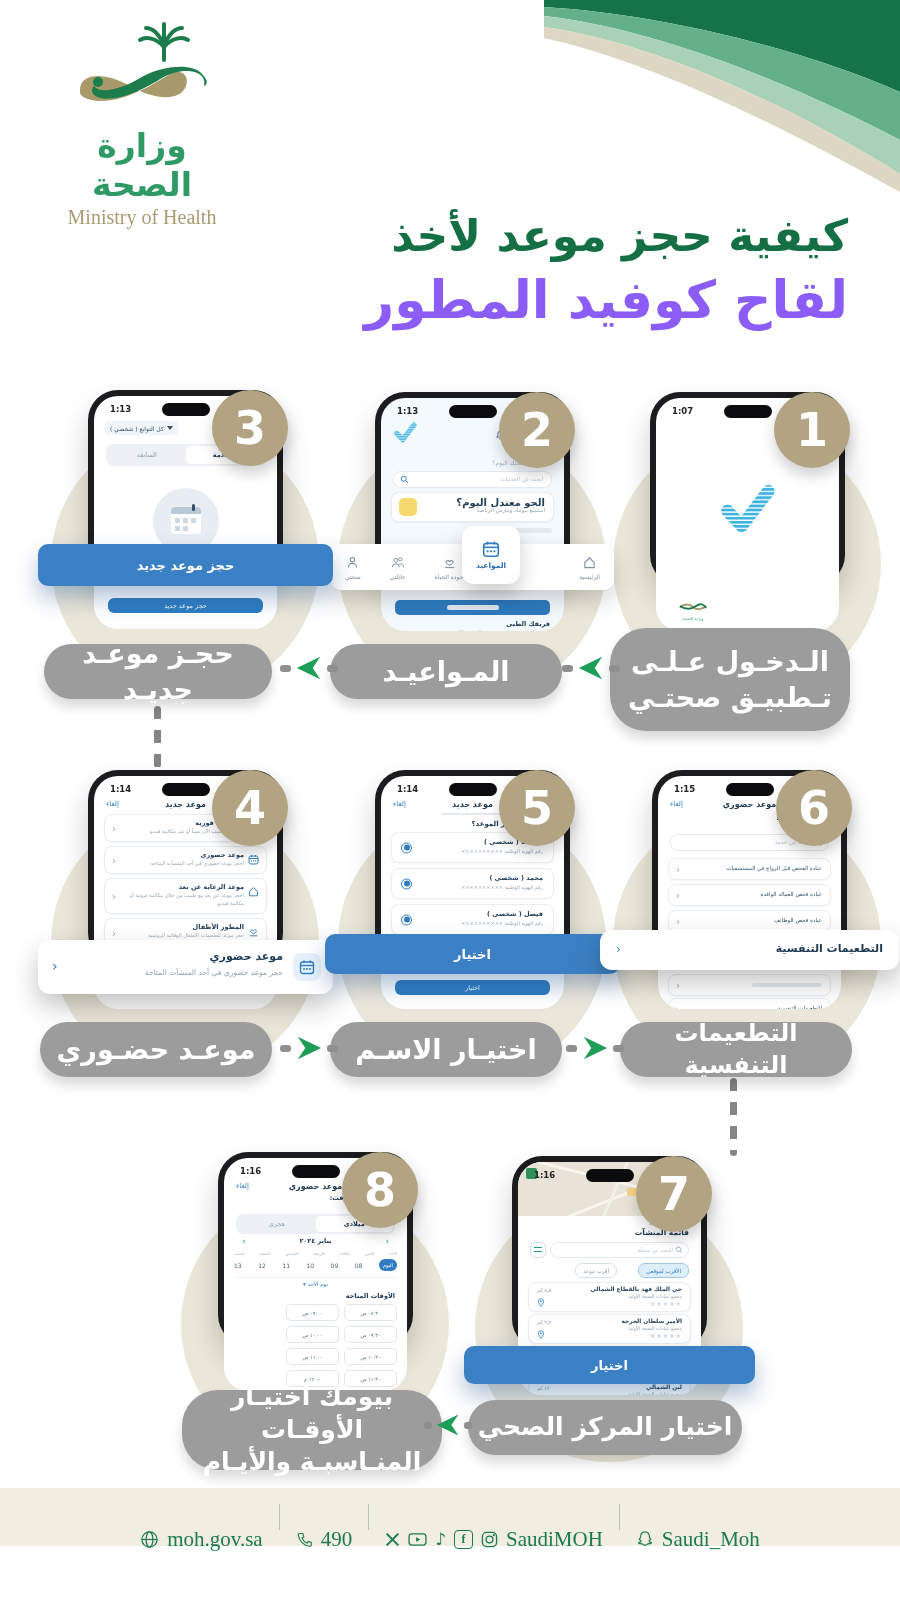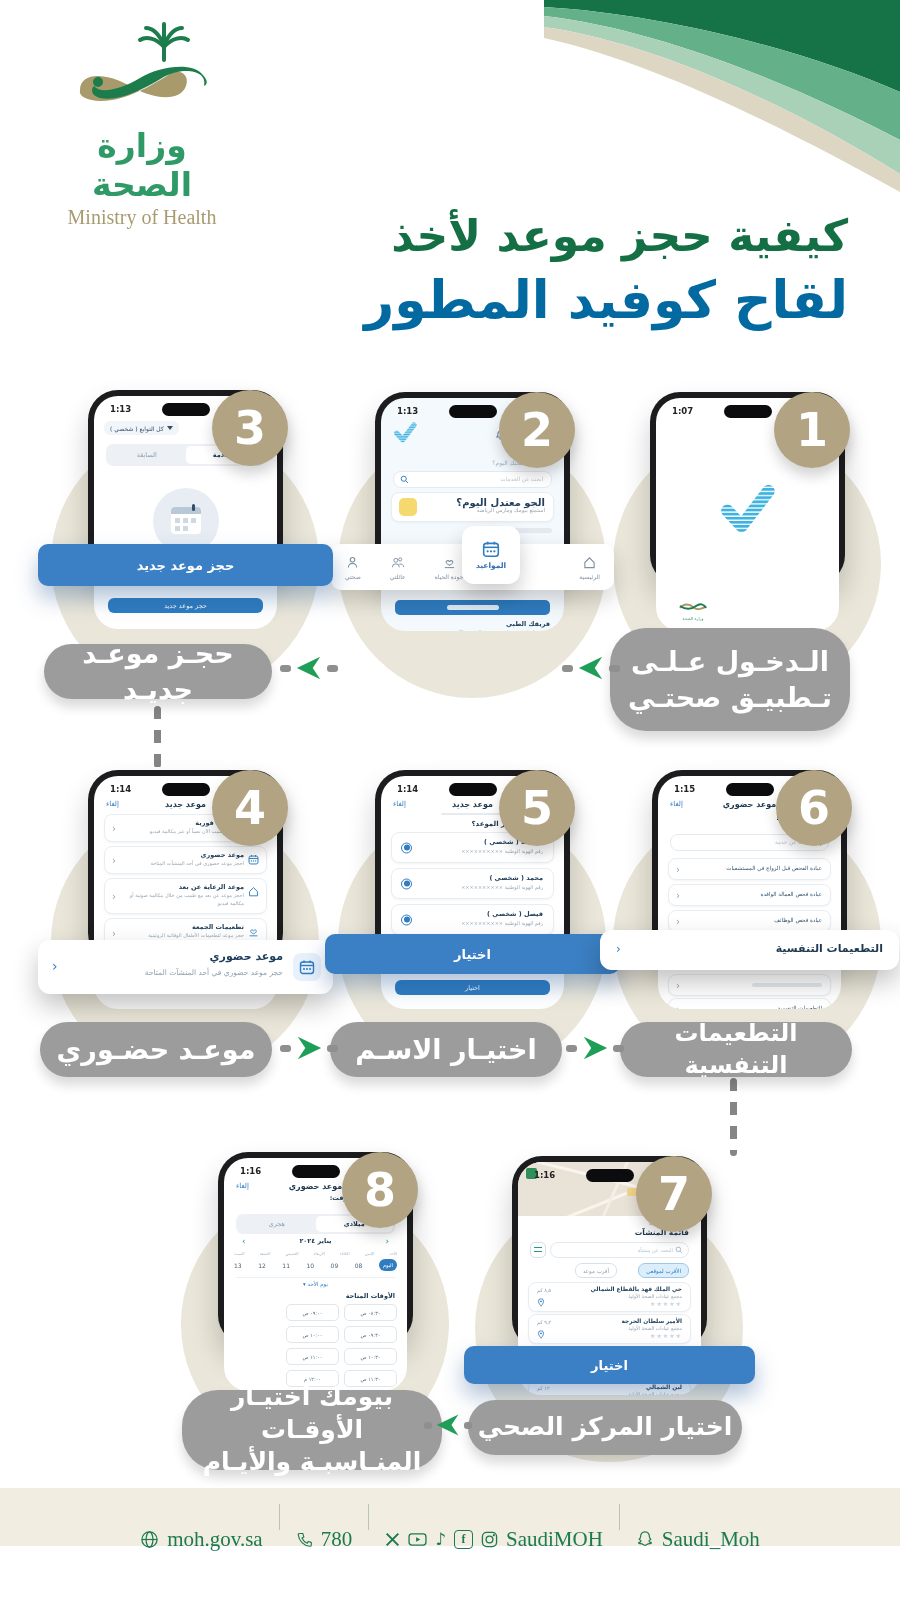--- a/index.html
+++ b/index.html
@@ -5,21 +5,21 @@
   html,body{margin:0;padding:0;background:#fff;}
   #canvas{position:relative;width:900px;height:1600px;background:#fff;overflow:hidden;
           font-family:"DejaVu Sans",sans-serif;direction:rtl;}
   
   .ribbon{position:absolute;top:0;right:0;z-index:1;}
   .logo{position:absolute;left:42px;top:20px;width:200px;text-align:center;z-index:2;}
   .logo .ar{font-size:33px;font-weight:bold;color:#2f9a66;margin-top:2px;}
   .logo .en{font-size:20px;color:#a89b72;font-family:"Liberation Serif",serif;margin-top:2px;}
   .title{position:absolute;right:52px;top:210px;text-align:right;z-index:2;}
   .title .t1{font-size:44px;font-weight:bold;color:#156f45;line-height:1.2;}
-  .title .t2{font-size:52px;font-weight:bold;color:#0369a1;line-height:1.2;margin-top:6px;}
+  .title .t2{font-size:52px;font-weight:bold;color:#8b5cf6;line-height:1.2;margin-top:6px;}
   
   .blob{position:absolute;width:268px;height:268px;border-radius:50%;background:#eae6d9;z-index:1;}
   .step{position:absolute;width:195px;height:193px;z-index:2;}
   .phone{position:absolute;inset:0;background:#1c1c1f;border-radius:30px;padding:6px;
          box-shadow:0 16px 28px rgba(0,0,0,.20);}
   .screen{position:relative;width:183px;height:233px;background:#fff;border-radius:24px;overflow:hidden;}
   .island{position:absolute;top:7px;left:50%;transform:translateX(-50%);width:48px;height:13px;background:#0c0c0e;border-radius:8px;}
   .sbtime{position:absolute;top:8px;left:16px;font-size:8.5px;font-weight:bold;color:#222;direction:ltr;}
   .sbicons{position:absolute;top:8px;right:12px;direction:ltr;}
   .badge{position:absolute;left:124px;top:0;width:76px;height:76px;border-radius:50%;background:#b2a483;
@@ -326,21 +326,21 @@
         </div>
         <div class="card" style="top:102px;height:34px;">
           <div class="ttl" style="right:22px;top:4px;font-size:6.5px;">موعد الرعاية عن بعد</div>
           <div class="sub" style="right:22px;top:13px;font-size:5px;left:18px;text-align:right;line-height:1.5;">احجز موعد عن بعد مع طبيب من خلال مكالمة صوتية أو مكالمة فيديو</div>
           <svg width="11" height="11" style="position:absolute;right:7px;top:7px;color:#2f7cc0;">
               <use href="#home"></use>
             </svg>
           <span class="chev">‹</span>
         </div>
         <div class="card" style="top:142px;height:28px;">
-          <div class="ttl" style="right:22px;top:4px;font-size:6.5px;">تطعيمات الجمعة</div>
+          <div class="ttl" style="right:22px;top:4px;font-size:6.5px;">المطور الأطفال</div>
           <div class="sub" style="right:22px;top:13px;font-size:5px;white-space:nowrap;overflow:hidden;left:18px;text-align:right;">حجز موعد لتطعيمات الأطفال الوقائية الروتينية</div>
           <svg width="11" height="11" style="position:absolute;right:7px;top:7px;color:#2f7cc0;">
               <use href="#handheart"></use>
             </svg>
           <span class="chev">‹</span>
         </div>
       </div>
     </div>
     <div class="popcard" style="left:-50px;width:295px;top:170px;height:54px;">
       <div style="position:absolute;right:12px;top:13px;width:28px;height:28px;background:#e8f1fb;border-radius:8px;display:flex;align-items:center;justify-content:center;">
@@ -554,20 +554,23 @@
         </div>
       </div>
     </div>
     <div class="badge">8</div>
   </div>
 
   <div class="pill" style="left:610px;top:628px;width:240px;height:103px;">
     <span>الـدخـول عـلـى</span>
     <span>تـطبيـق صحتـي</span>
   </div>
+  <div class="pill" style="left:330px;top:644px;width:232px;height:55px;">
+    <span>المـواعيـد</span>
+  </div>
   <div class="pill" style="left:40px;top:1022px;width:232px;height:55px;">
     <span>موعـد حضـوري</span>
   </div>
   <div class="pill" style="left:44px;top:644px;width:228px;height:55px;">
     <span>حجـز موعـد جديـد</span>
   </div>
   <div class="pill" style="left:330px;top:1022px;width:232px;height:55px;">
     <span>اختيـار الاسـم</span>
   </div>
   <div class="pill" style="left:620px;top:1022px;width:232px;height:55px;font-size:24px;">
@@ -624,21 +627,21 @@
           <ellipse cx="10" cy="10" rx="3.6" ry="8"></ellipse>
           <line x1="2" y1="10" x2="18" y2="10"></line>
       </svg>
       <span>moh.gov.sa</span>
     </div>
     <div class="vsep"></div>
     <div class="grp">
       <svg width="17" height="17" viewBox="0 0 20 20">
         <path d="M5 3 L8 3 L9.2 7 L7 8.2 C8.2 11 10.5 13.3 13.2 14.4 L14.4 12.2 L18 13.4 L18 16.4 C18 17.3 17.3 18 16.4 18 C9 17.2 3.4 11.6 2.6 4.2 C2.5 3.5 3.2 3 5 3 Z" fill="none" stroke="#1b7a4e" stroke-width="1.3"></path>
       </svg>
-      <span>780</span>
+      <span>490</span>
     </div>
     <div class="vsep"></div>
     <div class="grp">
       <svg width="15" height="15" viewBox="0 0 18 18">
           <path d="M2 2 L16 16 M16 2 L2 16" stroke="#1b7a4e" stroke-width="2.4"></path>
         </svg>
       <svg width="19" height="15" viewBox="0 0 20 16">
           <rect x="1" y="2" width="18" height="12" rx="3" fill="none" stroke="#1b7a4e" stroke-width="1.4"></rect>
           <path d="M8.5 5.5 L13 8 L8.5 10.5 Z" fill="#1b7a4e"></path>
         </svg>

